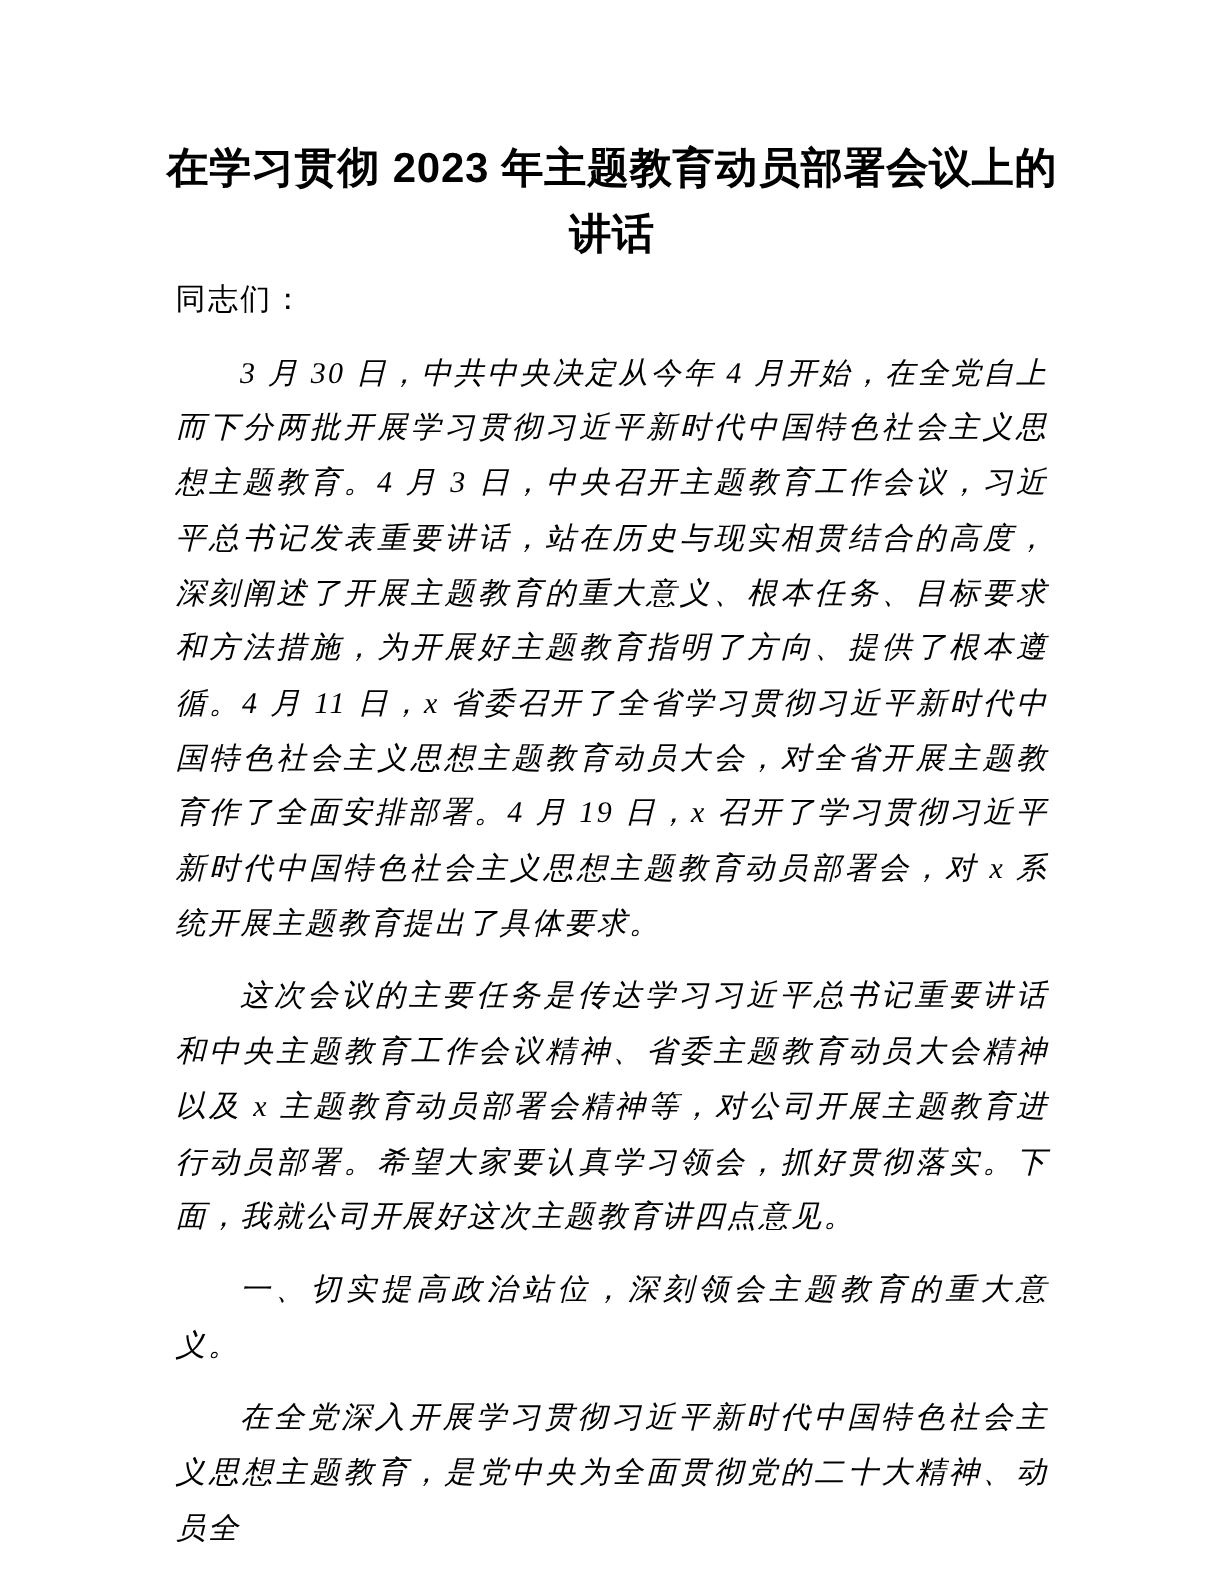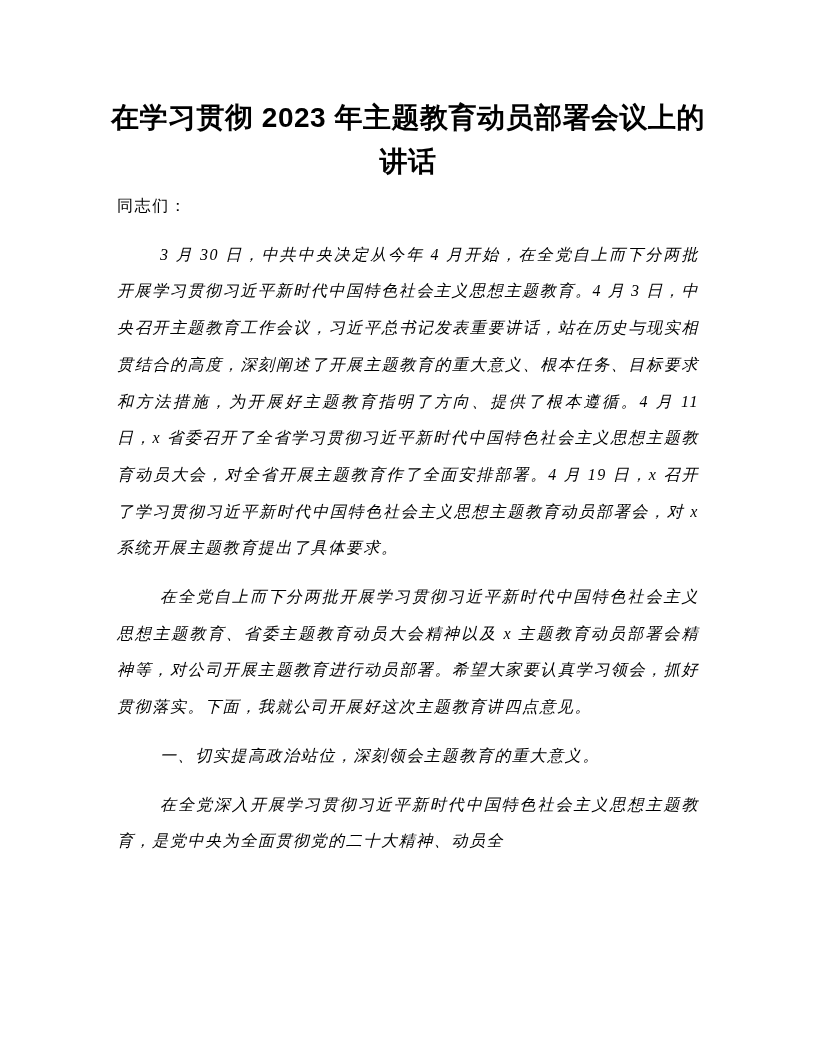--- a/index.html
+++ b/index.html
@@ -4,39 +4,39 @@
 <style>
   html, body {
     margin: 0;
     padding: 0;
     background: #ffffff;
   }
   .page {
     position: relative;
     width: 816px;
     height: 1028px;
-    margin: 6px auto;
+    margin: 0 auto;
     background: #ffffff;
     color: #000000;
     box-sizing: border-box;
     padding: 90px 117px 0 117px;
     overflow: hidden;
     font-family: "Liberation Serif", "DejaVu Serif", serif;
   }
   .doc-title {
     font-family: "Liberation Sans", "DejaVu Sans", sans-serif;
     font-weight: 700;
     font-size: 28px;
     line-height: 44px;
     text-align: center;
     margin: 0 -8px 4px -8px;
     letter-spacing: 0.5px;
   }
   .para {
-    font-size: 16px;
+    font-size: 20px;
     line-height: 36.7px;
     letter-spacing: 1.6px;
     text-align: justify;
     text-justify: inter-character;
     margin: 0 0 12px 0;
     word-break: break-all;
   }
   .para.indent {
     text-indent: 43px;
     font-style: italic;
@@ -48,18 +48,18 @@
 </head>
 <body>
 
 <div class="page">
   <h1 class="doc-title">在学习贯彻 2023 年主题教育动员部署会议上的讲话</h1>
 
   <p class="para no-indent">同志们：</p>
 
   <p class="para indent">3 月 30 日，中共中央决定从今年 4 月开始，在全党自上而下分两批开展学习贯彻习近平新时代中国特色社会主义思想主题教育。4 月 3 日，中央召开主题教育工作会议，习近平总书记发表重要讲话，站在历史与现实相贯结合的高度，深刻阐述了开展主题教育的重大意义、根本任务、目标要求和方法措施，为开展好主题教育指明了方向、提供了根本遵循。4 月 11 日，x 省委召开了全省学习贯彻习近平新时代中国特色社会主义思想主题教育动员大会，对全省开展主题教育作了全面安排部署。4 月 19 日，x 召开了学习贯彻习近平新时代中国特色社会主义思想主题教育动员部署会，对 x 系统开展主题教育提出了具体要求。</p>
 
-  <p class="para indent">在全党自上而下分两批开展学习贯彻习近平新时代中国特色社会主义思想主题教育、省委主题教育动员大会精神以及 x 主题教育动员部署会精神等，对公司开展主题教育进行动员部署。希望大家要认真学习领会，抓好贯彻落实。下面，我就公司开展好这次主题教育讲四点意见。</p>
+  <p class="para indent">这次会议的主要任务是传达学习习近平总书记重要讲话和中央主题教育工作会议精神、省委主题教育动员大会精神以及 x 主题教育动员部署会精神等，对公司开展主题教育进行动员部署。希望大家要认真学习领会，抓好贯彻落实。下面，我就公司开展好这次主题教育讲四点意见。</p>
 
   <p class="para indent">一、切实提高政治站位，深刻领会主题教育的重大意义。</p>
 
   <p class="para indent">在全党深入开展学习贯彻习近平新时代中国特色社会主义思想主题教育，是党中央为全面贯彻党的二十大精神、动员全</p>
 </div>
 
 </body></html>

